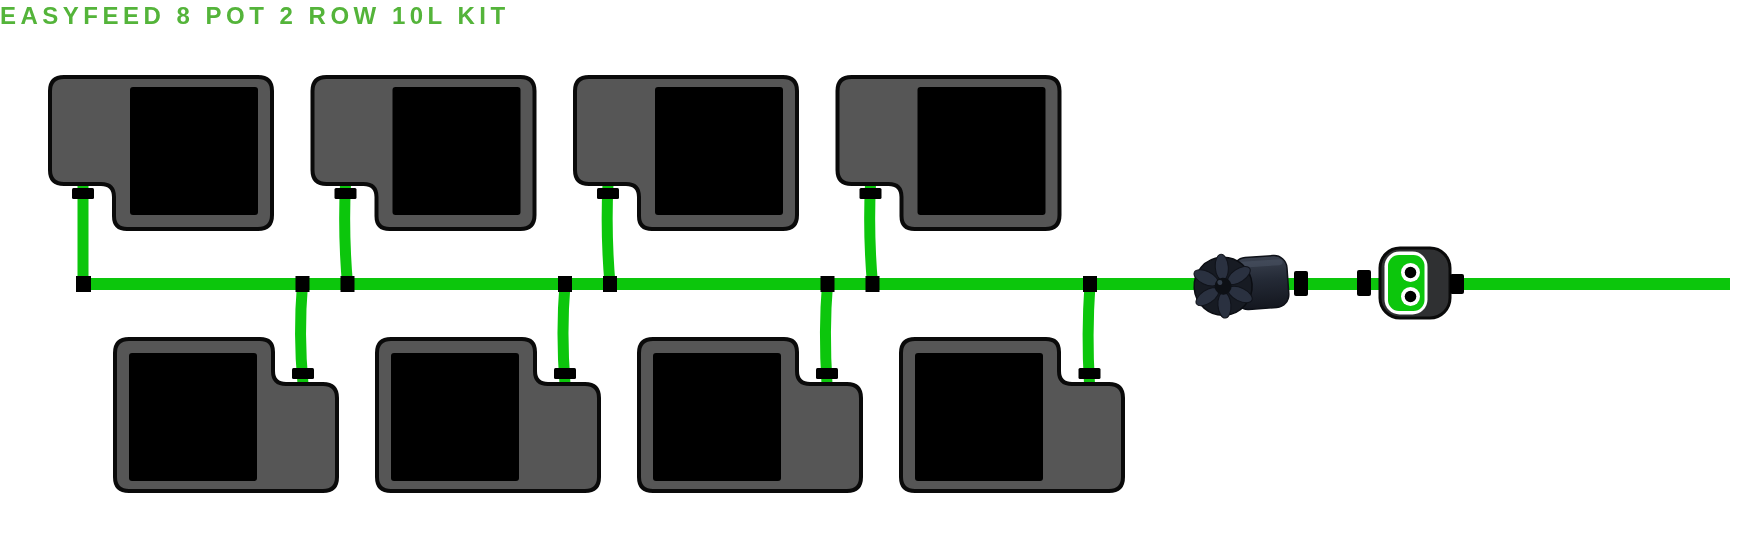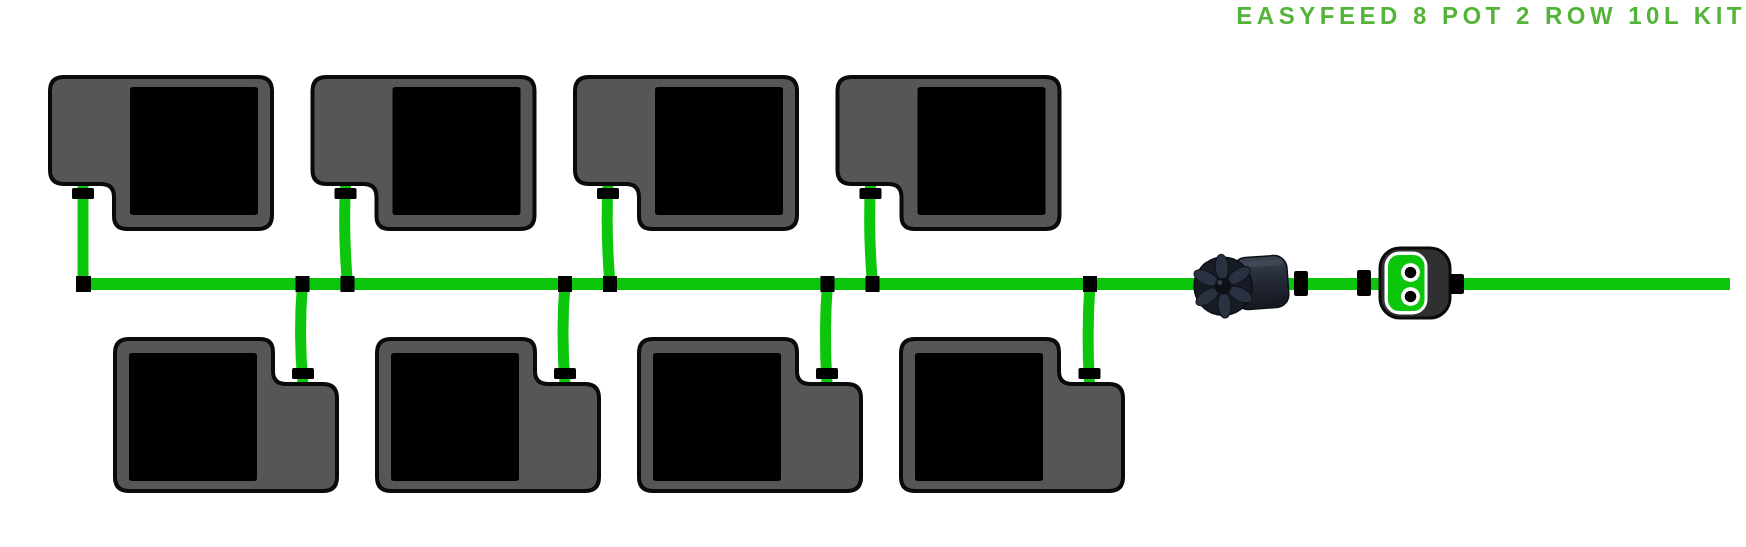--- a/index.html
+++ b/index.html
@@ -6,21 +6,21 @@
   .stage{
     position:relative;
     width:1746px;height:547px;
     background:#ffffff;
     overflow:hidden;
     font-family:"Liberation Sans", sans-serif;
   }
   .kit-title{
     position:absolute;
     top:2px;left:0;width:100%;
-    text-align:right;
+    text-align:left;
     font-size:24px;
     font-weight:bold;
     letter-spacing:4.5px;
     color:#54b43a;
     white-space:nowrap;
   }
   svg.diagram{position:absolute;top:0;left:0;}
 </style>
 </head>
 <body>

